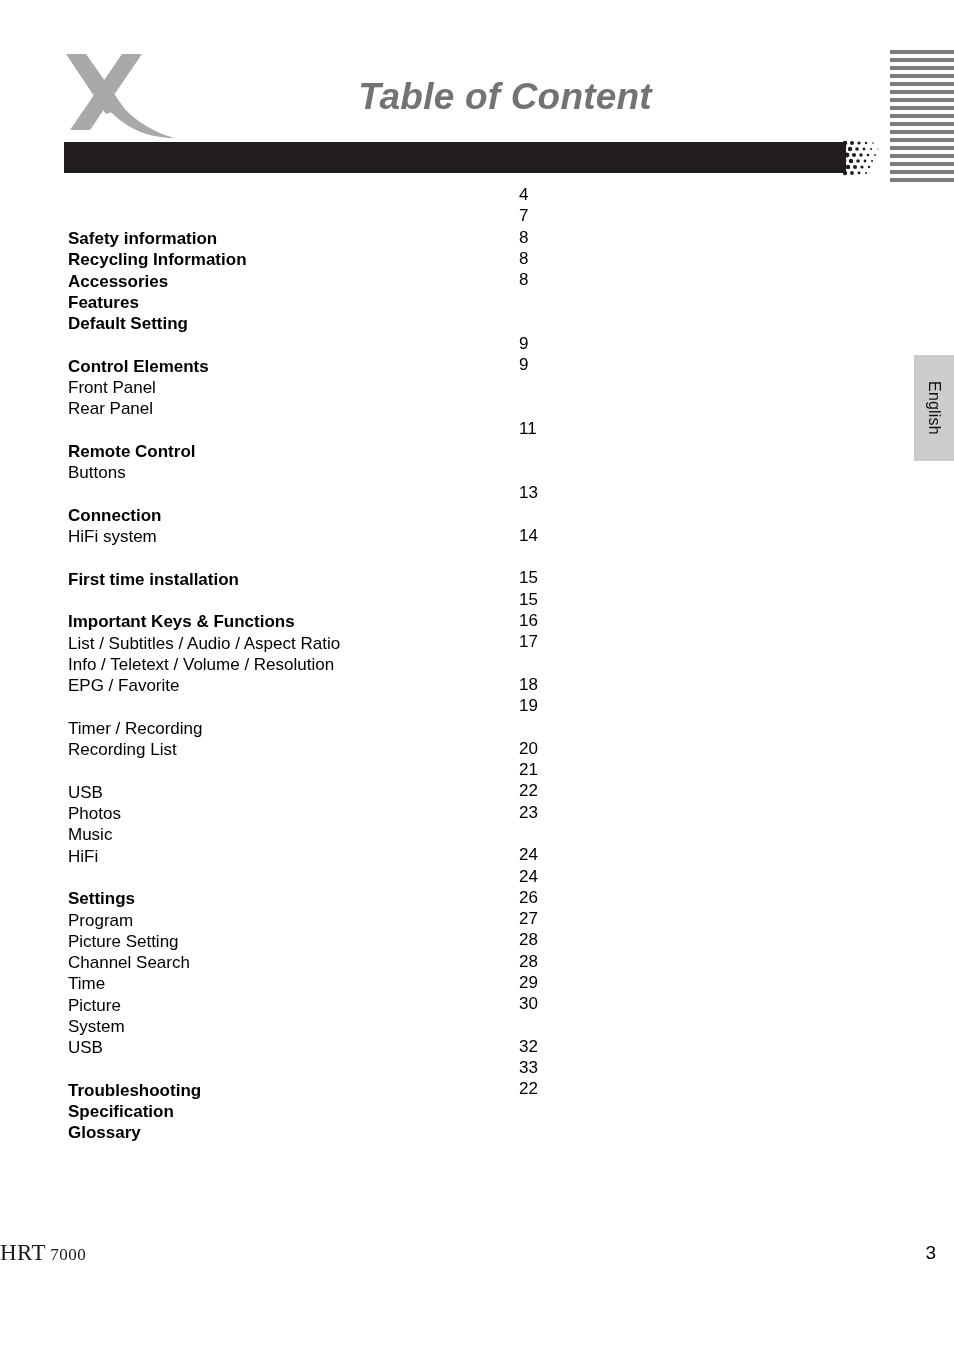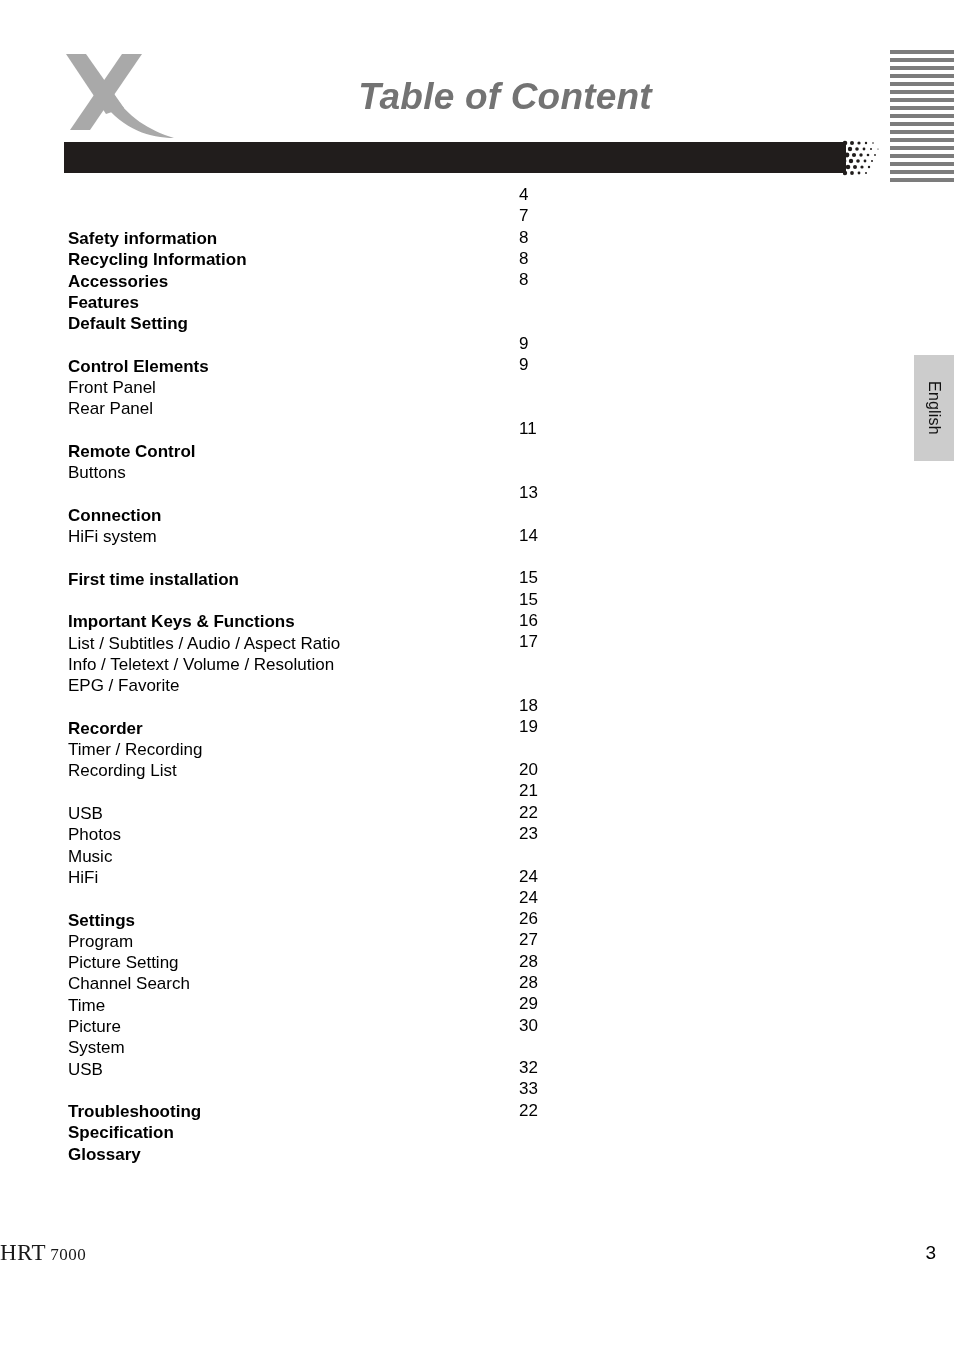--- a/index.html
+++ b/index.html
@@ -247,21 +247,20 @@
     <div class="toc-row bold"><span class="toc-label">Connection</span></div>
     <div class="toc-row"><span class="toc-label">HiFi system</span><span class="toc-page">13</span></div>
     <div class="toc-row spacer"></div>
     <div class="toc-row bold"><span class="toc-label">First time installation</span><span class="toc-page">14</span></div>
     <div class="toc-row spacer"></div>
     <div class="toc-row bold"><span class="toc-label">Important Keys &amp; Functions</span><span class="toc-page">15</span></div>
     <div class="toc-row"><span class="toc-label">List / Subtitles / Audio / Aspect Ratio</span><span class="toc-page">15</span></div>
     <div class="toc-row"><span class="toc-label">Info / Teletext / Volume / Resolution</span><span class="toc-page">16</span></div>
     <div class="toc-row"><span class="toc-label">EPG / Favorite</span><span class="toc-page">17</span></div>
     <div class="toc-row spacer"></div>
-    <div class="toc-row bold"><span class="toc-label">Recorder</span></div>
     <div class="toc-row"><span class="toc-label">Timer / Recording</span><span class="toc-page">18</span></div>
     <div class="toc-row"><span class="toc-label">Recording List</span><span class="toc-page">19</span></div>
     <div class="toc-row spacer"></div>
     <div class="toc-row"><span class="toc-label">USB</span><span class="toc-page">20</span></div>
     <div class="toc-row"><span class="toc-label">Photos</span><span class="toc-page">21</span></div>
     <div class="toc-row"><span class="toc-label">Music</span><span class="toc-page">22</span></div>
     <div class="toc-row"><span class="toc-label">HiFi</span><span class="toc-page">23</span></div>
     <div class="toc-row spacer"></div>
     <div class="toc-row bold"><span class="toc-label">Settings</span><span class="toc-page">24</span></div>
     <div class="toc-row"><span class="toc-label">Program</span><span class="toc-page">24</span></div>

